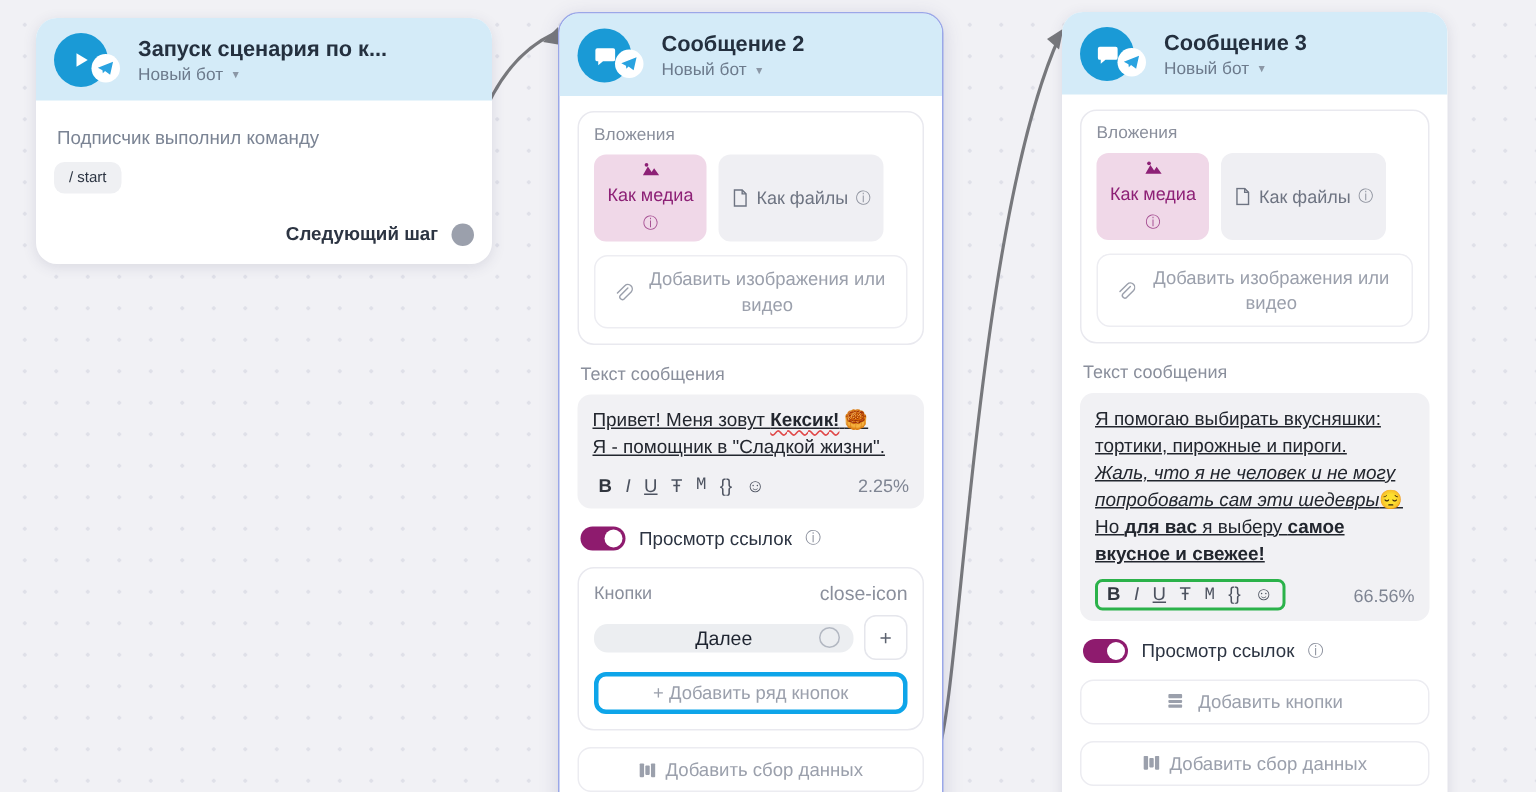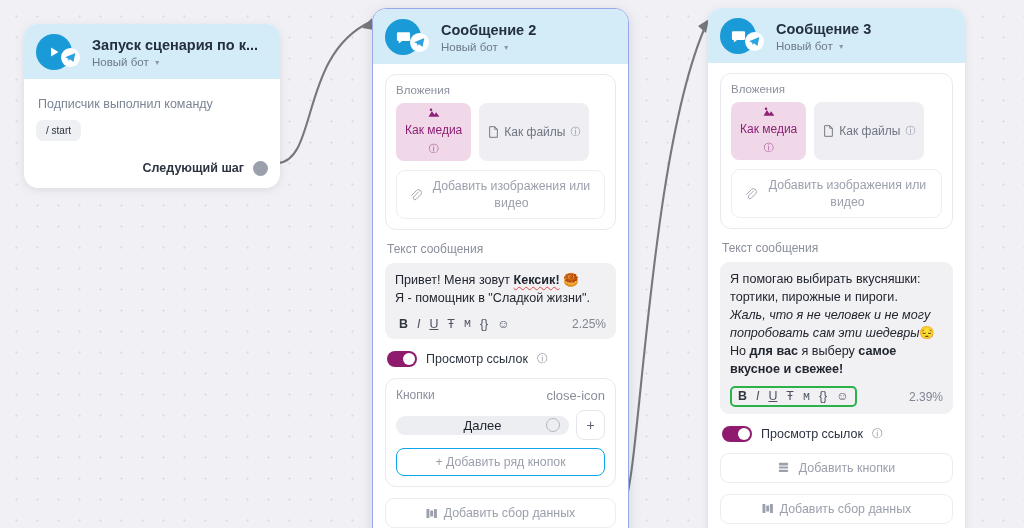--- a/index.html
+++ b/index.html
@@ -114,21 +114,21 @@
     font-size: 12.3px; color: #9ba0ac; text-align: center; flex: 1;
     line-height: 1.35;
   }
 
   .section-label { font-size: 12px; color: #8a8f9c; margin: 12px 2px 7px 2px; }
 
   .msgbox {
     background: #f1f1f4; border-radius: 9px;
     padding: 9px 10px 7px 10px;
   }
-  .msgtext { font-size: 12.6px; color: #22262e; line-height: 1.42; }
+  .msgtext { font-size: 12.6px; color: #22262e; line-height: 1.42; text-decoration: underline; }
   .msgtext .b { font-weight: bold; }
   .msgtext .i { font-style: italic; margin-top: 15px; }
   .spell {
     font-weight: bold;
     text-decoration: underline wavy #e04848;
     text-decoration-thickness: 1px;
     text-underline-offset: 2px;
   }
   .toolbar-row {
     display: flex; align-items: center; justify-content: space-between;
@@ -186,21 +186,21 @@
     width: 14px; height: 14px; border-radius: 50%;
     border: 1.4px solid #b3b8c2; background: transparent;
   }
   .plus-btn {
     width: 29px; height: 30px; border: 1px solid #e5e6ec; border-radius: 8px;
     display: flex; align-items: center; justify-content: center;
     font-size: 14px; color: #5d6370; background: #fff;
   }
   .ghost-btn {
     width: 100%; height: 28px;
-    border: 1px solid #0ea5e9; border-radius: 8px;
+    border: 3px solid #0ea5e9; border-radius: 8px;
     display: flex; align-items: center; justify-content: center; gap: 6px;
     font-size: 12.3px; color: #9ba0ac; background: #fff;
   }
   .wide-btn {
     width: 100%; height: 30px; margin-top: 11px;
     border: 1px solid #ececf1; border-radius: 9px;
     display: flex; align-items: center; justify-content: center; gap: 7px;
     font-size: 12.4px; color: #9ba0ac; background: #fff;
   }
   .wide-btn.tight { margin-top: 9px; }
@@ -209,21 +209,21 @@
 </head>
 <body>
 
 <svg id="connectors" viewBox="0 0 1024 528" xmlns="http://www.w3.org/2000/svg">
   <path d="M278,163 C318,160 300,55 370,22" fill="none" stroke="#77787c" stroke-width="2.1" stroke-linecap="round"></path>
   <polygon points="372,18 362,28 374,30" fill="#77787c"></polygon>
   <path d="M625,502 C640,470 650,150 706,25" fill="none" stroke="#77787c" stroke-width="2.1" stroke-linecap="round"></path>
   <polygon points="709,19 698,26 706,33" fill="#77787c"></polygon>
 </svg>
 
-<div class="card" style="left:24px; top:24px; width:256px;">
+<div class="card" style="left:24px; top:12px; width:304px;">
   <div class="card-header">
     <div class="avatar-wrap">
       <div class="avatar">
         <svg width="16" height="16" viewBox="0 0 16 16">
           <polygon points="5,3.5 12.5,8 5,12.5" fill="#ffffff"></polygon>
         </svg>
       </div>
       <div class="tg-badge">
         <svg width="13" height="13" viewBox="0 0 16 16">
           <path d="M1.5,7.6 L14,2.6 L11.6,13.4 L7.4,10.2 L5.6,12.2 L5.3,9.6 Z" fill="#2aa3e0"></path>
@@ -429,21 +429,21 @@
       <div class="toolbar-row">
         <div class="toolbar highlight">
           <span class="tb bold">B</span>
           <span class="tb ital">I</span>
           <span class="tb und">U</span>
           <span class="tb">Ŧ</span>
           <span class="tb mono">M</span>
           <span class="tb">{}</span>
           <span class="tb">☺</span>
         </div>
-        <span class="pct">2.39%</span>
+        <span class="pct">66.56%</span>
       </div>
     </div>
 
     <div class="toggle-row">
       <div class="toggle">
         <div class="knob"></div>
       </div>
       <span class="toggle-label">Просмотр ссылок</span>
       <span class="toggle-info">ⓘ</span>
     </div>

